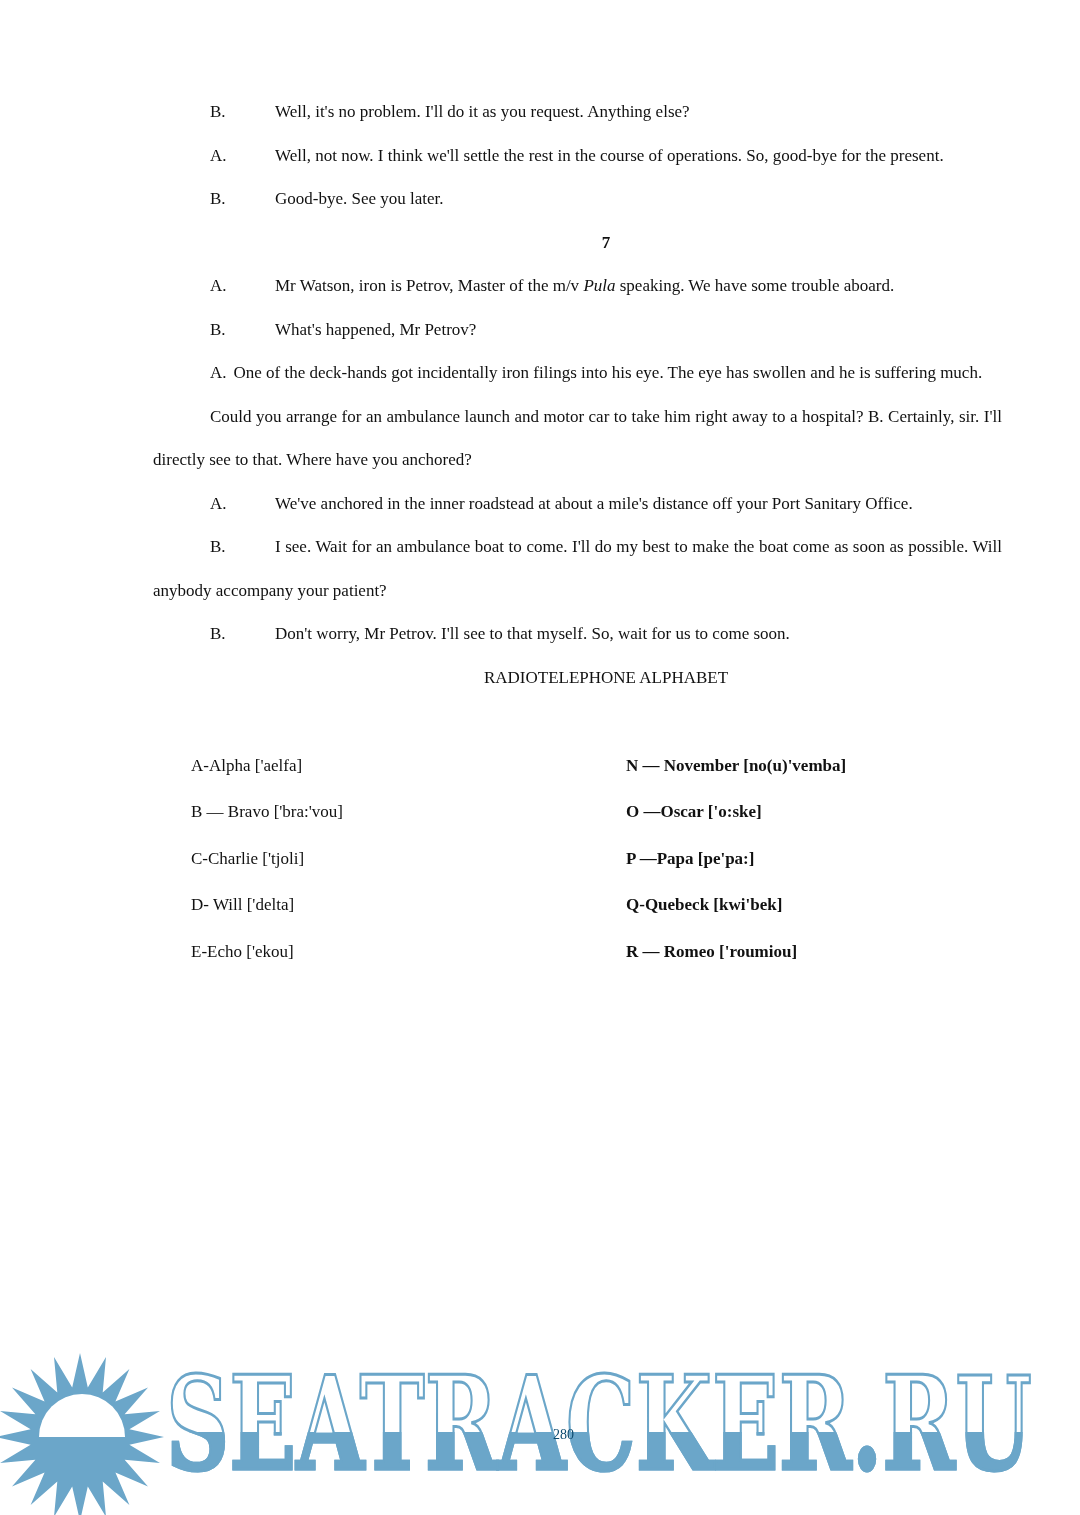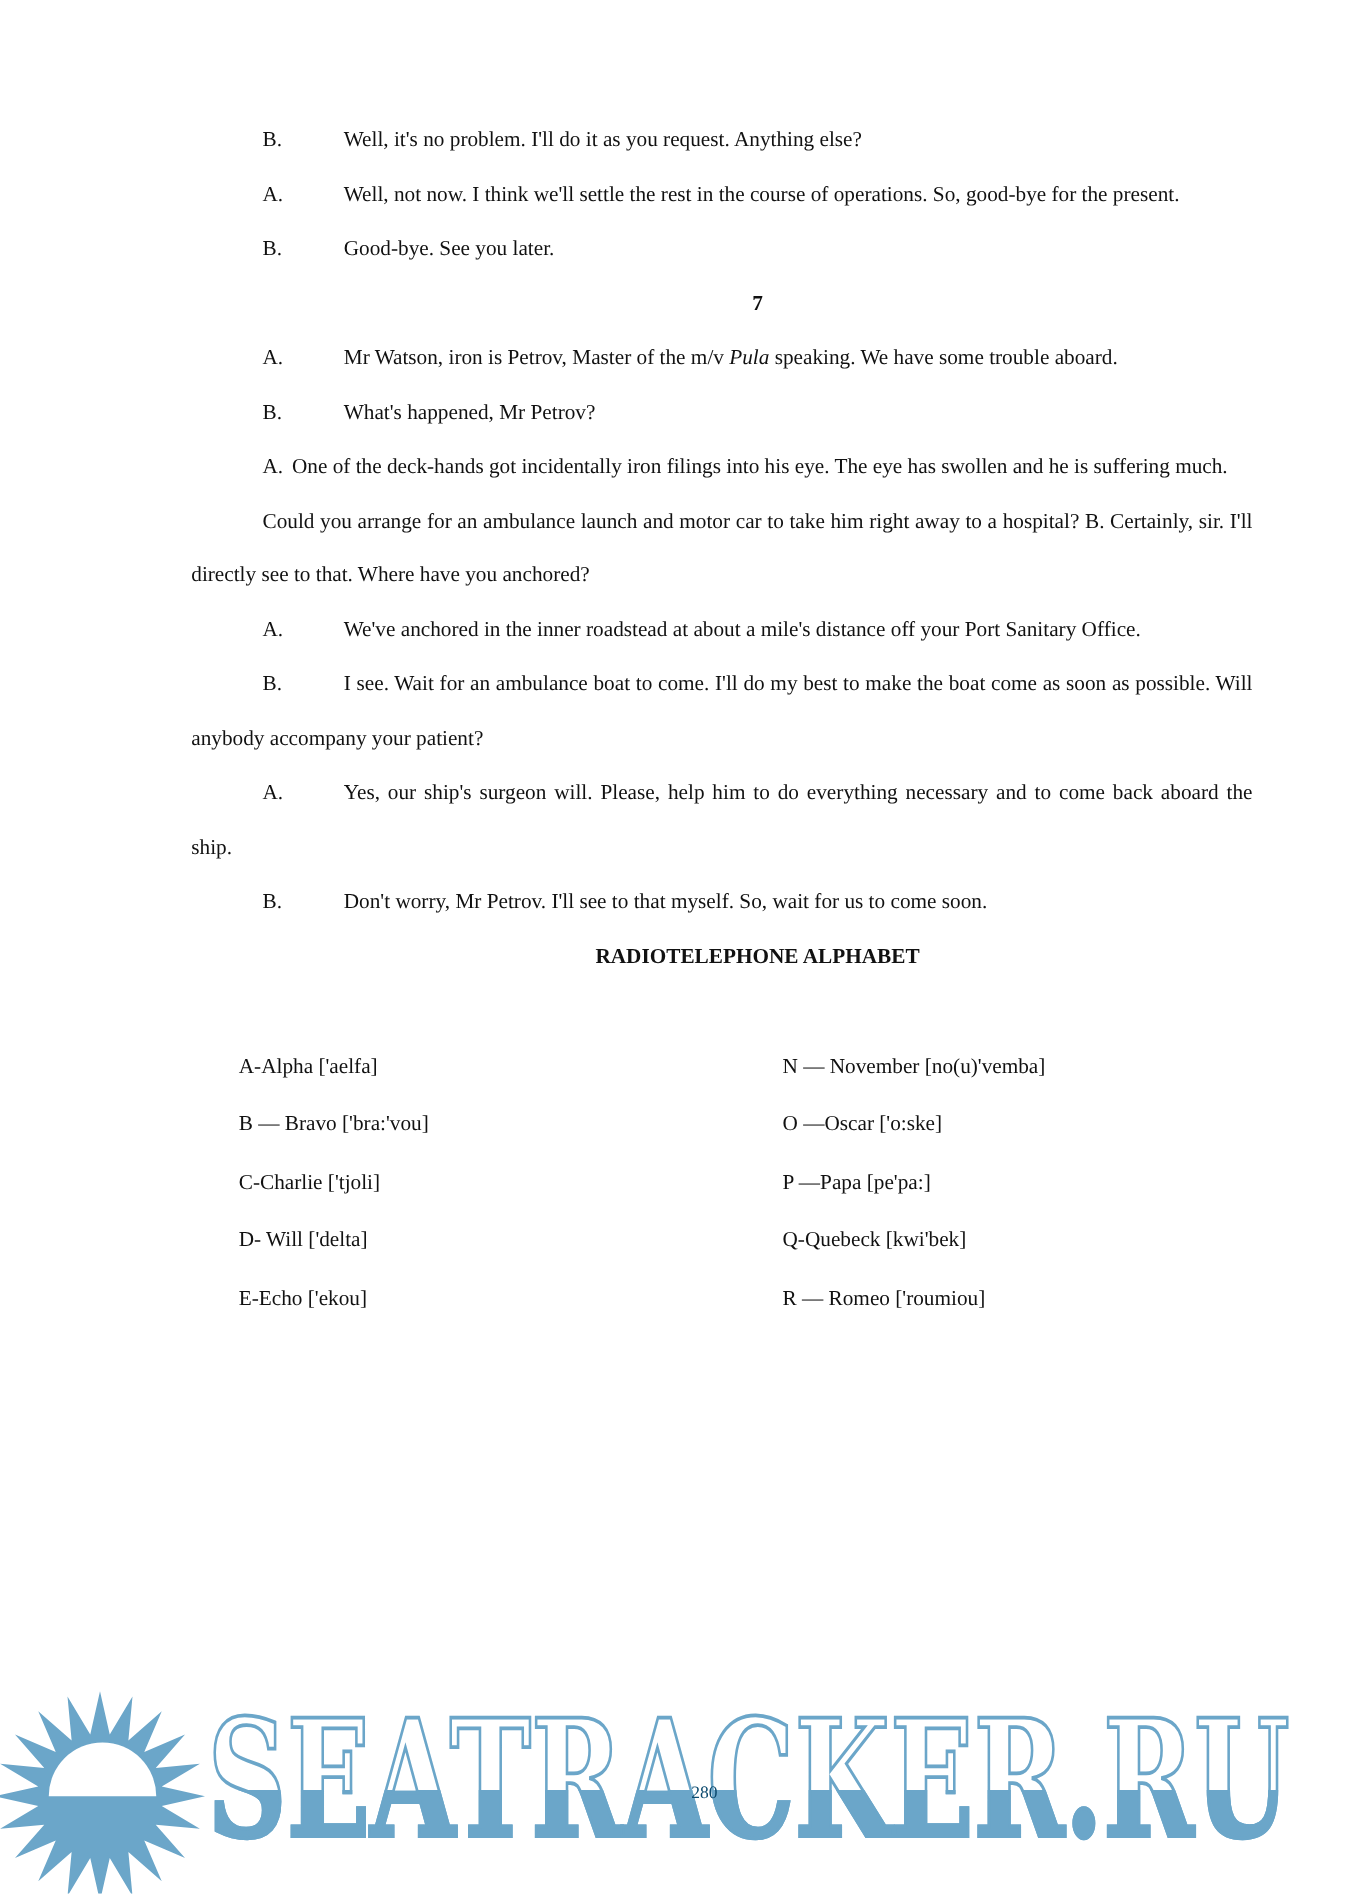--- a/index.html
+++ b/index.html
@@ -22,26 +22,26 @@
   p.para{margin:0;text-indent:57px;}
   span.speaker{display:inline-block;width:65px;text-indent:0;}
   span.speaker.inline{width:auto;margin-right:7px;}
   span.em{font-style:italic;}
   .section-number{
     margin:43.5px 0 0 0;
     text-align:center;font-weight:bold;text-indent:0;
   }
   .alphabet-heading{
     margin:43.5px 0 0 0;
-    text-align:center;font-weight:bold;text-indent:0;
+    text-align:center;font-weight:normal;text-indent:0;
   }
   #alphabet-list{margin-top:43.5px;line-height:46.5px;}
   .alpha-row{display:flex;margin-left:38px;}
   .alpha-left{flex:0 0 435px;}
-  .alpha-right{flex:1;}
+  .alpha-right{flex:1;font-weight:bold;}
   
   #watermark{
     position:absolute;left:0;top:0;width:1080px;height:1290px;
     z-index:1;pointer-events:none;
   }
   #sun-logo{position:absolute;left:-6px;top:1351px;}
   #wm-text{
     position:absolute;left:166px;top:1359px;
     font-family:"DejaVu Serif", serif;
     font-weight:bold;
@@ -82,21 +82,20 @@
 
     <p class="para section-number">7</p>
 
     <p class="para"><span class="speaker">A.</span><span>Mr Watson, iron is Petrov, Master of the m/v </span><span class="em">Pula</span><span> speaking. We have some trouble aboard.</span></p>
 
     <p class="para"><span class="speaker">B.</span><span>What's happened, Mr Petrov?</span></p>
     <p class="para"><span class="speaker inline">A.</span><span>One of the deck-hands got incidentally iron filings into his eye. The eye has swollen and he is suffering much.</span></p>
     <p class="para"><span>Could you arrange for an ambulance launch and motor car to take him right away to a hospital? B. Certainly, sir. I'll directly see to that. Where have you anchored?</span></p>
     <p class="para"><span class="speaker">A.</span><span>We've anchored in the inner roadstead at about a mile's distance off your Port Sanitary Office.</span></p>
     <p class="para"><span class="speaker">B.</span><span>I see. Wait for an ambulance boat to come. I'll do my best to make the boat come as soon as possible. Will anybody accompany your patient?</span></p>
-    <p class="para"><span class="speaker">A.</span><span>Yes, our ship's surgeon will. Please, help him to do everything necessary and to come back aboard the ship.</span></p>
     <p class="para"><span class="speaker">B.</span><span>Don't worry, Mr Petrov. I'll see to that myself. So, wait for us to come soon.</span></p>
 
     <p class="para alphabet-heading">RADIOTELEPHONE ALPHABET</p>
 
     <div id="alphabet-list">
       <div class="alpha-row">
         <span class="alpha-left">A-Alpha ['aelfa]</span>
         <span class="alpha-right">N — November [no(u)'vemba]</span>
       </div>
       <div class="alpha-row">

